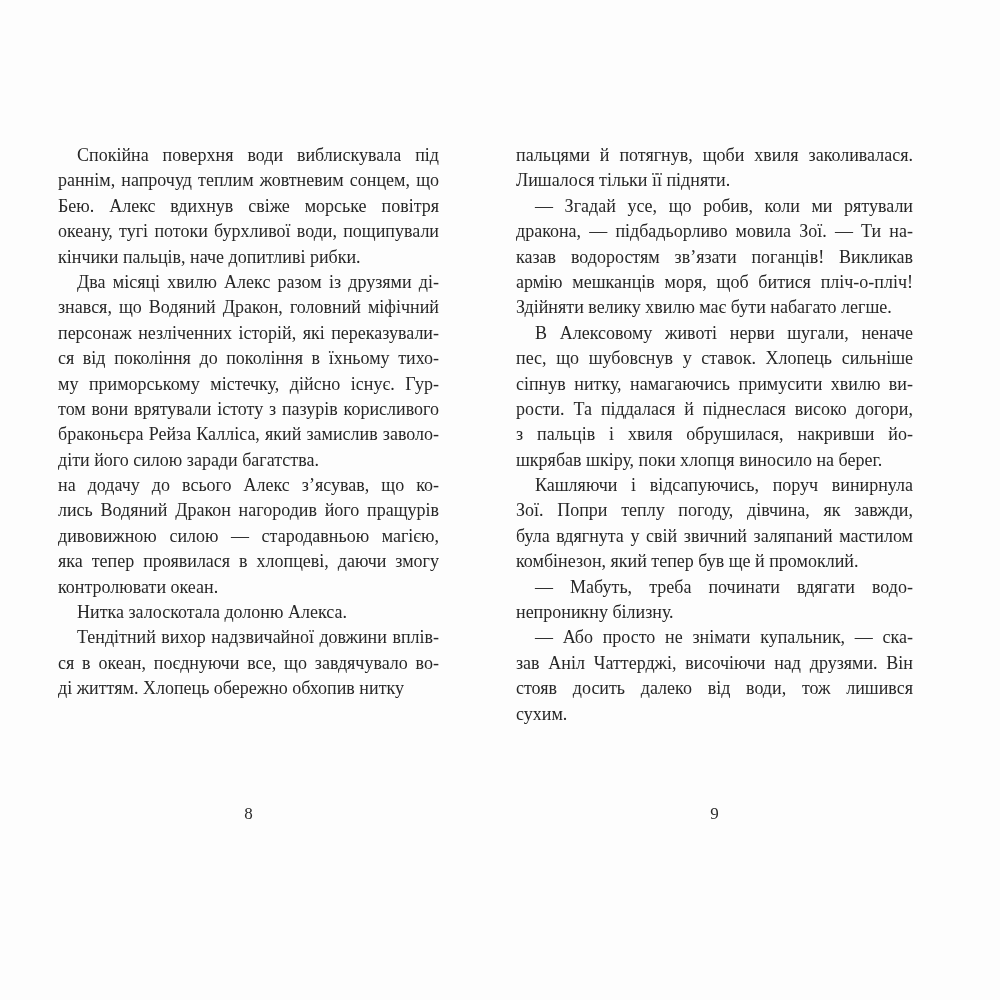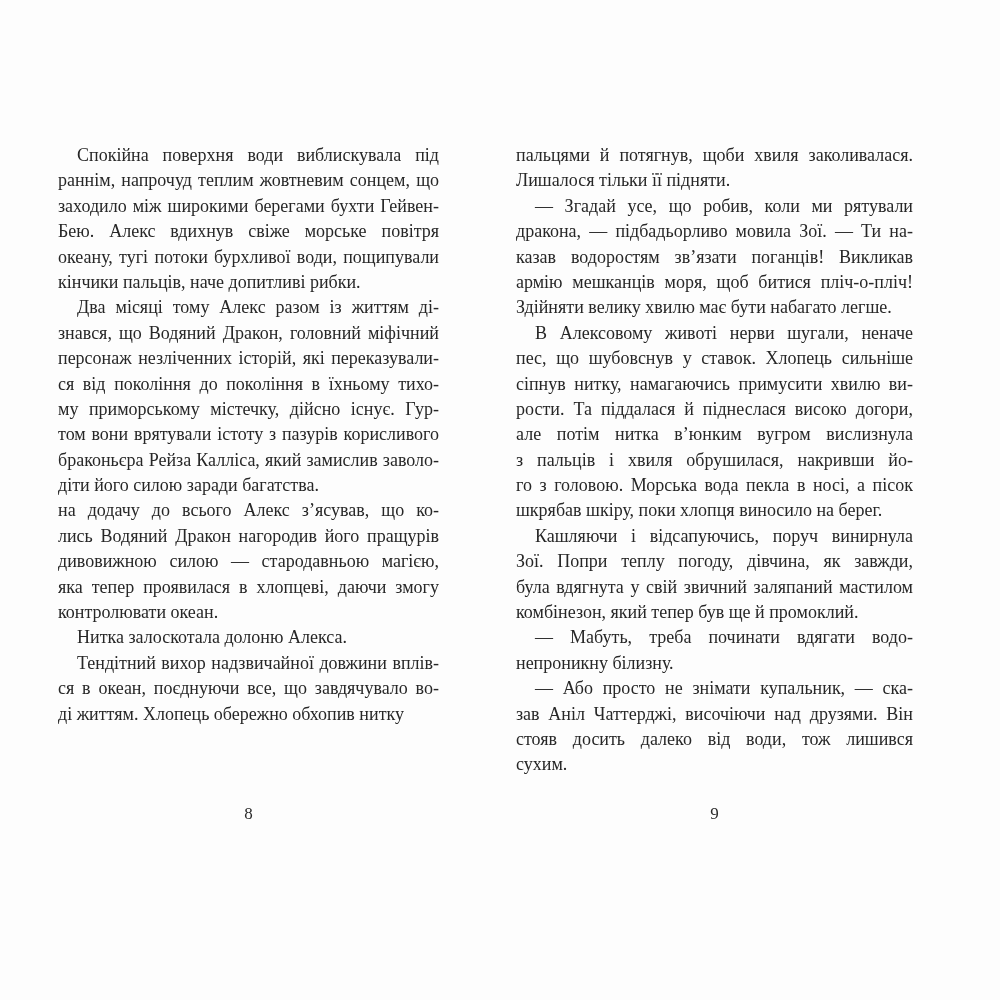--- a/index.html
+++ b/index.html
@@ -58,25 +58,24 @@
 </style>
 </head>
 <body>
 
 <div class="spread">
 
   <div class="page page-left">
     <div class="text-block">
         <div class="line indent">Спокійна поверхня води виблискувала під</div>
         <div class="line">раннім, напрочуд теплим жовтневим сонцем, що</div>
-        <div class="line">заходило між широкими берегами бухти Гейвен-</div>
         <div class="line">Бею. Алекс вдихнув свіже морське повітря</div>
         <div class="line">океану, тугі потоки бурхливої води, пощипували</div>
         <div class="line last">кінчики пальців, наче допитливі рибки.</div>
-        <div class="line indent">Два місяці тому Алекс разом із життям ді-</div>
+        <div class="line indent">Два місяці хвилю Алекс разом із друзями ді-</div>
         <div class="line">знався, що Водяний Дракон, головний міфічний</div>
         <div class="line">персонаж незліченних історій, які переказували-</div>
         <div class="line">ся від покоління до покоління в їхньому тихо-</div>
         <div class="line">му приморському містечку, дійсно існує. Гур-</div>
         <div class="line">том вони врятували істоту з пазурів корисливого</div>
         <div class="line">браконьєра Рейза Калліса, який замислив заволо-</div>
         <div class="line last">діти його силою заради багатства.</div>
         <div class="line">на додачу до всього Алекс з’ясував, що ко-</div>
         <div class="line">лись Водяний Дракон нагородив його пращурів</div>
         <div class="line">дивовижною силою — стародавньою магією,</div>
@@ -96,23 +95,21 @@
         <div class="line last">Лишалося тільки її підняти.</div>
         <div class="line indent">— Згадай усе, що робив, коли ми рятували</div>
         <div class="line">дракона, — підбадьорливо мовила Зої. — Ти на-</div>
         <div class="line">казав водоростям зв’язати поганців! Викликав</div>
         <div class="line">армію мешканців моря, щоб битися пліч-о-пліч!</div>
         <div class="line last">Здійняти велику хвилю має бути набагато легше.</div>
         <div class="line indent">В Алексовому животі нерви шугали, неначе</div>
         <div class="line">пес, що шубовснув у ставок. Хлопець сильніше</div>
         <div class="line">сіпнув нитку, намагаючись примусити хвилю ви-</div>
         <div class="line">рости. Та піддалася й піднеслася високо догори,</div>
-        <div class="line">але потім нитка в’юнким вугром вислизнула</div>
         <div class="line">з пальців і хвиля обрушилася, накривши йо-</div>
-        <div class="line">го з головою. Морська вода пекла в носі, а пісок</div>
         <div class="line last">шкрябав шкіру, поки хлопця виносило на берег.</div>
         <div class="line indent">Кашляючи і відсапуючись, поруч винирнула</div>
         <div class="line">Зої. Попри теплу погоду, дівчина, як завжди,</div>
         <div class="line">була вдягнута у свій звичний заляпаний мастилом</div>
         <div class="line last">комбінезон, який тепер був ще й промоклий.</div>
         <div class="line indent">— Мабуть, треба починати вдягати водо-</div>
         <div class="line last">непроникну білизну.</div>
         <div class="line indent">— Або просто не знімати купальник, — ска-</div>
         <div class="line">зав Аніл Чаттерджі, височіючи над друзями. Він</div>
         <div class="line">стояв досить далеко від води, тож лишився</div>

